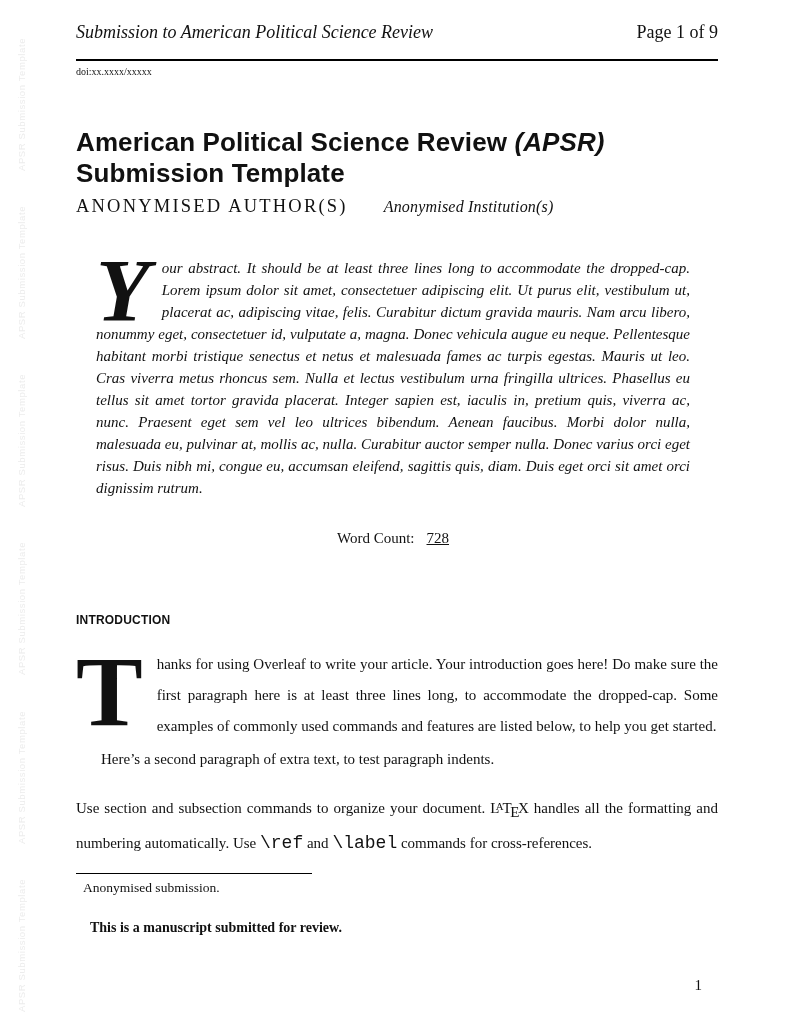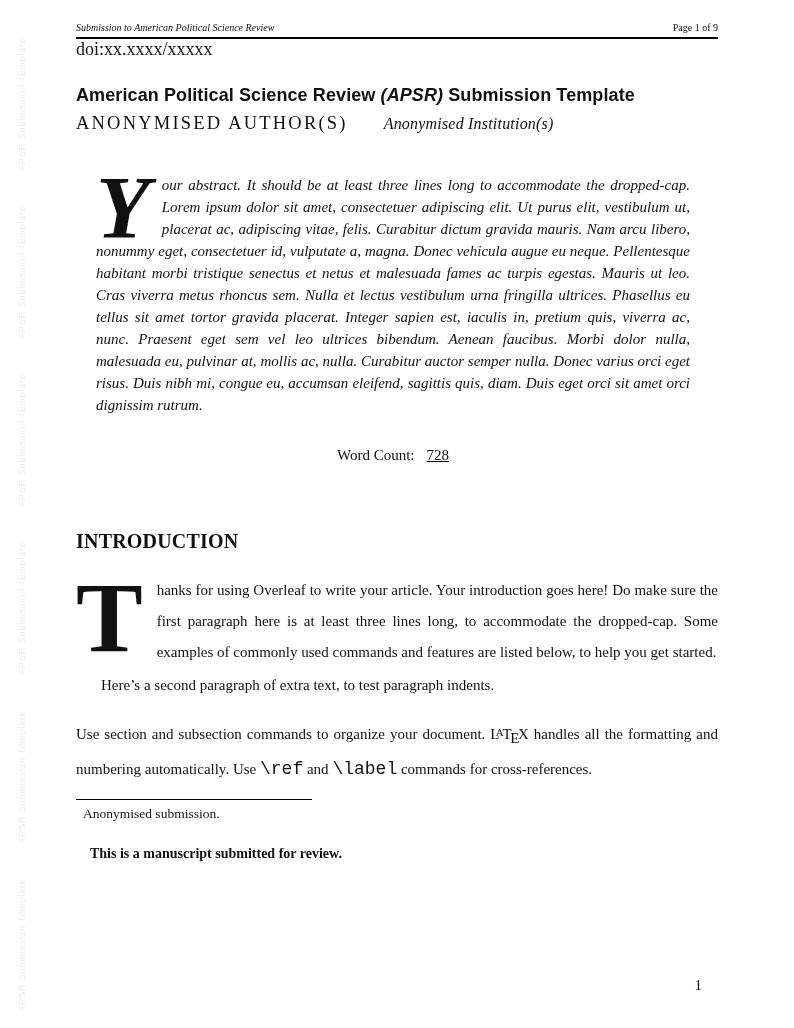--- a/index.html
+++ b/index.html
@@ -16,32 +16,32 @@
     color:#ececec; font-family:"Liberation Sans", sans-serif;
     font-size:9.5px; letter-spacing:0.6px; white-space:nowrap;
   }
   .watermark span { margin:16px 0; display:inline-block; }
 
   .content { position:relative; z-index:1; padding:22px 76px 0 76px; }
 
   
   .header-row {
     display:flex; justify-content:space-between; align-items:flex-end;
-    padding-bottom:4px; border-bottom:2.5px solid #000;
-    font-size:10px;
+    padding-bottom:16px; border-bottom:2.5px solid #000;
+    font-size:18px;
     gap:28px;
   }
   .running-title { font-style:italic; }
-  .doi-line { font-size:18px; }
+  .doi-line { margin-top:5px; font-size:10px; }
 
   
   .paper-title {
-    margin-top:25px;
+    margin-top:50px;
     font-family:"Liberation Sans", sans-serif; font-weight:bold;
-    font-size:18px; letter-spacing:0.1px;
+    font-size:26px; letter-spacing:0.1px;
   }
   .paper-title .t-italic { font-style:italic; }
   .author-line { margin-top:7px; font-size:18.5px; }
   .author-name { letter-spacing:2.2px; }
   .institution { font-style:italic; font-size:16px; margin-left:36px; letter-spacing:0.2px; }
 
   
   .abstract {
     margin:40px 28px 0 20px;
     font-style:italic; font-size:15px; line-height:22px;
@@ -49,22 +49,22 @@
   }
   .dropcap-y {
     float:left; font-style:italic; font-weight:bold;
     font-size:88px; line-height:64px; padding:2px 12px 0 0;
   }
   .word-count { margin-top:28px; text-align:center; font-size:15px; font-style:normal; }
   .word-count .wc-value { margin-left:12px;text-decoration:underline; }
 
   
   .section-heading {
-    font-family:Liberation Serif, serif; font-weight:bold;
-    font-size:20px; letter-spacing:0.2px;
+    font-family:Liberation Sans, sans-serif; font-weight:bold;
+    font-size:12px; letter-spacing:0.2px;
   }
   .h-intro { margin-top:64px; }
   .h-latex { margin-top:48px; }
 
   
   .body-par { font-size:15px; line-height:31px; text-align:justify; }
   .intro-par { margin-top:22px; }
   .dropcap-t {
     float:left; font-weight:bold;
     font-size:100px; line-height:78px; padding:4px 14px 0 0;

